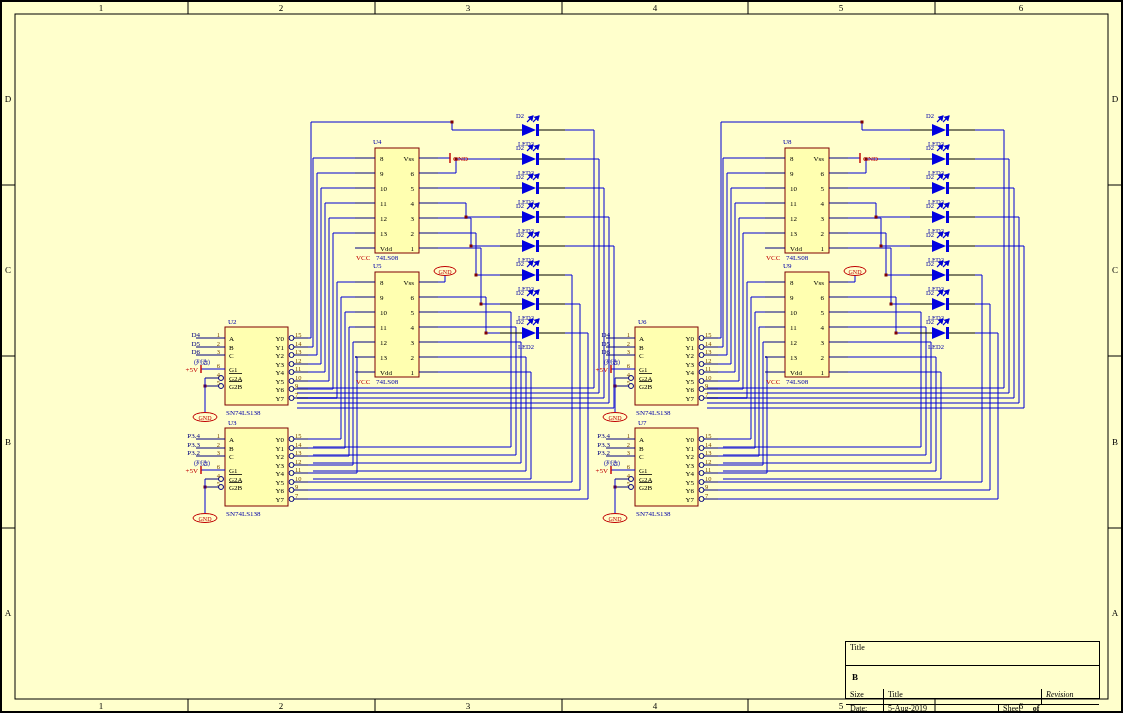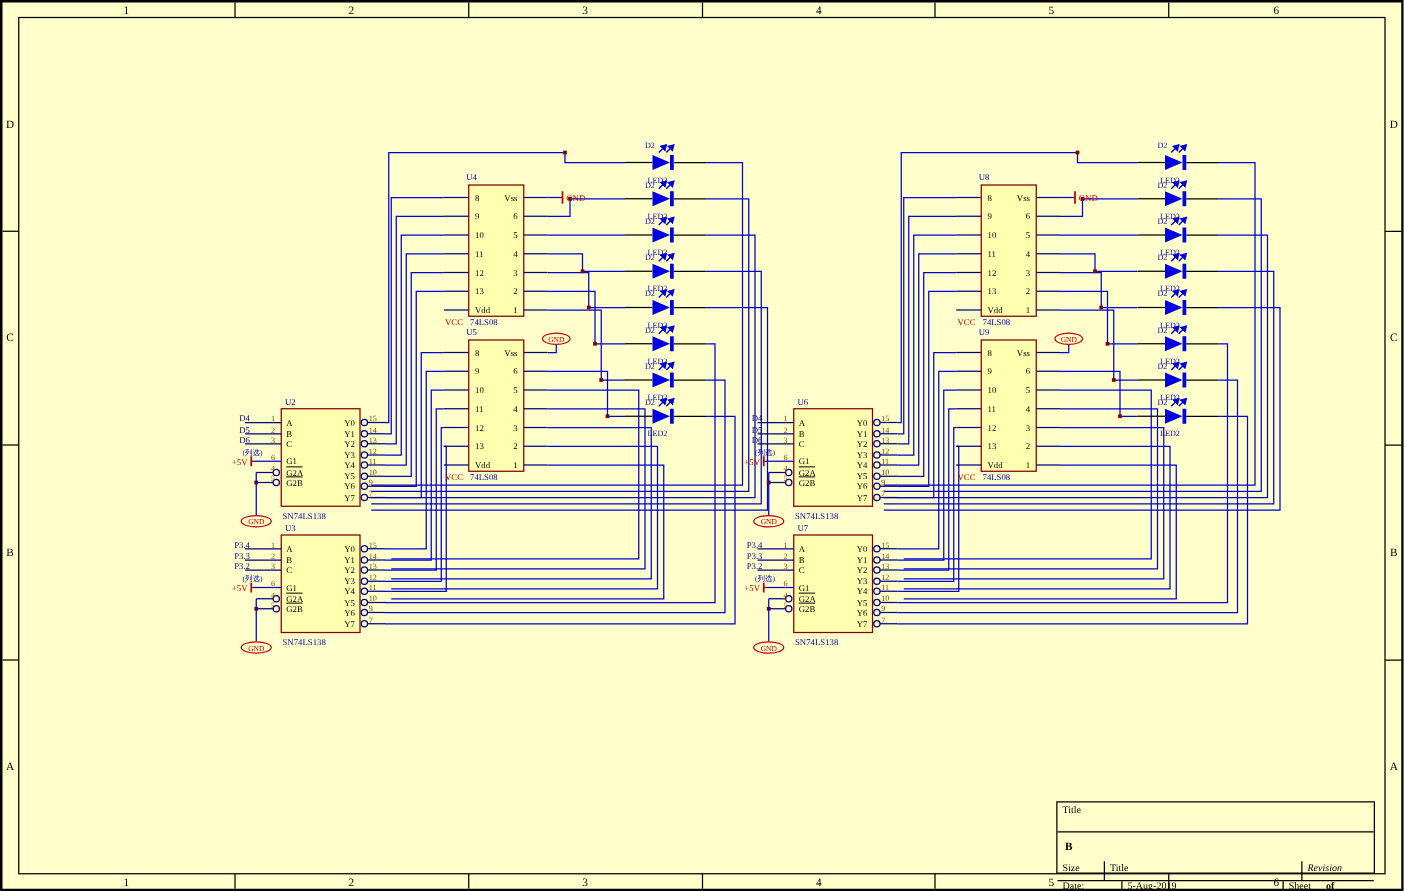--- a/index.html
+++ b/index.html
@@ -30,21 +30,21 @@
   #tblock{position:absolute;left:845px;top:641px;width:255px;height:58px;
           border:1px solid #000;box-sizing:border-box;font-size:8px;color:#000;background:transparent;}
   #tblock .row{box-sizing:border-box;display:flex;}
   #tb-title{height:24px;border-bottom:1px solid #000;padding:1px 0 0 4px;}
   #tb-mid{height:16px;border-bottom:1px solid #000;margin-top:23px;}
   #tb-mid .cell{box-sizing:border-box;height:100%;padding:1px 0 0 4px;}
   #tb-size{width:37px;}
   #tb-number{width:158px;border-left:1px solid #000;}
   #tb-rev{flex:1;border-left:1px solid #000;font-style:italic;}
   #tb-sizeval{position:absolute;left:6px;top:30px;font-size:9px;font-weight:bold;}
-  #tb-date{height:8px;border-bottom:1px solid #000;line-height:8px;gap:14px;}
+  #tb-date{height:8px;border-bottom:1px solid #000;line-height:8px;}
   #tb-date .lab{width:37px;padding-left:4px;box-sizing:border-box;}
   #tb-date .val{width:115px;border-left:1px solid #000;padding-left:4px;box-sizing:border-box;}
   #tb-date .sheet{flex:1;border-left:1px solid #000;padding-left:4px;box-sizing:border-box;}
   #tb-file{height:8px;line-height:8px;}
   #tb-file .lab{width:37px;padding-left:4px;box-sizing:border-box;}
   #tb-file .val{flex:1;border-left:1px solid #000;padding-left:3px;box-sizing:border-box;
                 font-size:6px;white-space:nowrap;overflow:hidden;}
   .ofgap{margin-left:10px;font-weight:bold;}
 </style>
 </head>

